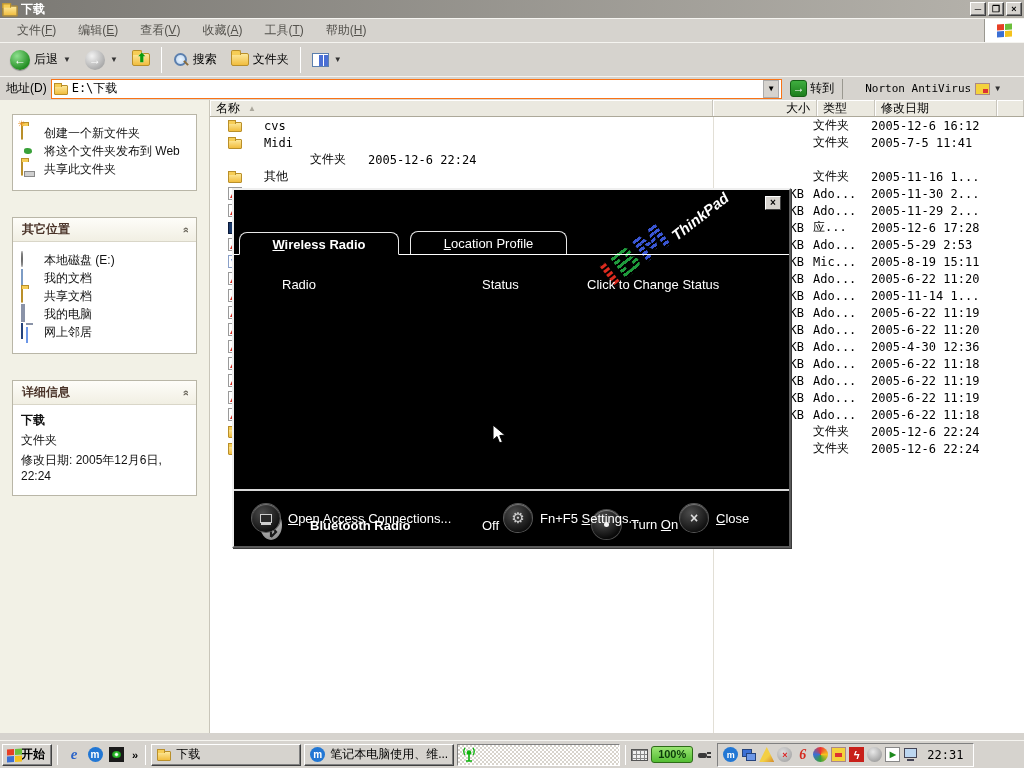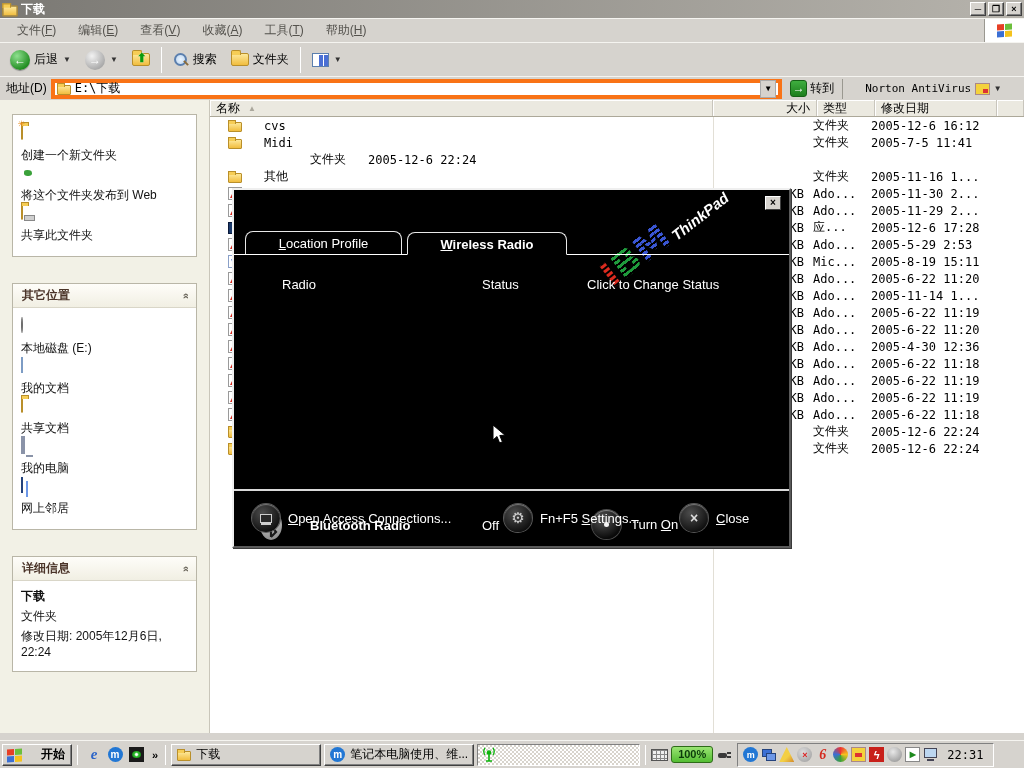--- a/index.html
+++ b/index.html
@@ -31,37 +31,37 @@
   .ic-folder-lg::before { content:''; position:absolute; top:-4px; left:-1px; width:8px; height:4px; background:#f6cd56; border:1px solid #b98f2a; border-bottom:none; border-radius:2px 2px 0 0; }
   .up-arrow { position:absolute; left:4px; top:-3px; color:#0b9a0b; font-weight:bold; font-size:12px; text-shadow:0 0 1px #fff; }
   .mag { position:relative; width:16px; height:16px; }
   .mag::before { content:''; position:absolute; left:1px; top:1px; width:9px; height:9px; border:2px solid #5b7fae; border-radius:50%; background:radial-gradient(circle,#eaf4ff,#bcd6f0); }
   .mag::after { content:''; position:absolute; left:10px; top:10px; width:6px; height:2px; background:#8a6b3a; transform:rotate(45deg); }
   .views-ic { width:17px; height:14px; border:1px solid #5b7fae; background:
      linear-gradient(#fff,#fff) 1px 1px/4px 12px no-repeat,
      linear-gradient(#4a6fd4,#4a6fd4) 6px 1px/4px 12px no-repeat,
      linear-gradient(#4a6fd4,#4a6fd4) 11px 1px/4px 12px no-repeat,#fff; }
   .addressbar { height:24px; display:flex; align-items:center; border-top:1px solid #f5f4f0; padding:0 2px 0 6px; gap:4px; }
-  .addr-input { flex:1; height:20px; background:#fff; border:4px solid #f97316; display:flex; align-items:center; padding:0 2px; gap:4px; font-family:"DejaVu Sans Mono",monospace; }
+  .addr-input { flex:1; height:20px; background:#fff; border:1px solid #f97316; display:flex; align-items:center; padding:0 2px; gap:4px; font-family:"DejaVu Sans Mono",monospace; }
   .addr-drop { width:16px; height:18px; background:#d6d3ce; border:1px solid #aaa; margin-left:auto; text-align:center; font-size:8px; line-height:16px; }
   .go-btn { display:flex; align-items:center; gap:3px; padding:1px 4px; }
   .go-ic { width:17px; height:17px; background:linear-gradient(#3fae3f,#1d7e1d); border:1px solid #156015; border-radius:3px; color:#fff; font-weight:bold; text-align:center; line-height:15px; }
   .norton { display:flex; align-items:center; gap:4px; font-family:"DejaVu Sans Mono",monospace; font-size:11px; padding:0 22px; border-left:1px solid #9a9890; height:20px; }
   .norton-ic { width:15px; height:12px; background:#f4d23c; border:1px solid #a88; position:relative; }
   .norton-ic::after { content:''; position:absolute; right:1px; bottom:1px; width:5px; height:4px; background:#d33; }
 
   
   .main { position:absolute; top:100px; bottom:7px; left:0; right:0; display:flex; }
   .sidebar { width:210px; background:#f2f1e6; padding:14px 12px 0 12px; overflow:hidden; border-right:1px solid #c9c6ba; }
   .panel { background:#fff; border:1px solid #b9b6a7; margin-bottom:26px; }
   .panel-hd { display:flex; align-items:center; justify-content:space-between; padding:3px 8px 3px 9px; border-bottom:1px solid #d9d6c8; background:linear-gradient(#fefdf9,#f1efe3); }
   .panel-hd b { color:#4a3328; font-size:12px; }
   .chev { color:#6b675c; font-weight:bold; font-size:11px; display:inline-block; transform:rotate(-90deg); }
   .panel-body { padding:7px 6px 9px 8px; }
-  .p-item { display:flex; gap:7px; margin:5px 0; align-items:flex-start; color:#111; line-height:13px;flex-direction:column; }
+  .p-item { display:flex; gap:7px; margin:5px 0; align-items:flex-start; color:#111; line-height:13px; }
   .p-item .pic { flex:0 0 16px; height:14px; position:relative; margin-top:-1px; }
   .details-name { font-weight:bold; }
   .details-body div { margin-bottom:3px; color:#111; }
   .details-mod { width:170px; }
 
   
   .pic-fold { width:15px; height:11px; background:linear-gradient(#fde89a,#f1bd3e); border:1px solid #b98f2a; border-radius:2px; position:relative; margin-top:2px; }
   .pic-fold::before { content:''; position:absolute; top:-3px; left:-1px; width:6px; height:3px; background:#f6cd56; border:1px solid #b98f2a; border-bottom:none; }
   .star::after { content:'✳'; position:absolute; right:-3px; top:-7px; color:#e88a1a; font-size:9px; }
   .hand::after { content:''; position:absolute; left:2px; bottom:-2px; width:9px; height:4px; background:#cfcfcf; border:1px solid #888; }
@@ -127,21 +127,21 @@
      -webkit-background-clip:text; background-clip:text; color:transparent; }
   .thinkpad { color:#fff; font:bold italic 15px "Liberation Sans",sans-serif; transform:translateY(2px); }
 
   
   .cursor { position:absolute; left:492px; top:424px; z-index:50; }
 
   
   .taskbar { position:absolute; left:0; bottom:0; width:1024px; height:28px; background:#d6d3ce; border-top:1px solid #f5f4f0; display:flex; align-items:center; padding:0 2px; gap:3px; }
   .raised { background:#d6d3ce; border:1px solid; border-color:#fff #404040 #404040 #fff; box-shadow:inset -1px -1px 0 #808080; }
   .sunken { border:1px solid; border-color:#808080 #fff #fff #808080; }
-  .start { height:22px; display:flex; align-items:center; gap:20px; padding:0 6px 0 4px; font-weight:bold; }
+  .start { height:22px; display:flex; align-items:center; gap:0; padding:0 6px 0 4px; font-weight:bold; }
   .tb-sep { width:1px; height:20px; background:#808080; border-right:1px solid #fff; margin:0 2px; }
   .ql { display:flex; align-items:center; gap:5px; padding:0 3px; }
   .qicon { width:16px; height:16px; display:flex; align-items:center; justify-content:center; }
   .q-ie { color:#2b64c8; font:bold italic 15px "Liberation Serif",serif; }
   .q-max { width:15px; height:15px; border-radius:50%; background:#2277d4; color:#fff; font:bold 10px/15px "Liberation Sans",sans-serif; text-align:center; }
   .q-acd { width:15px; height:15px; background:#1a1a1a; position:relative; }
   .q-acd::after { content:''; position:absolute; left:3px; top:4px; width:9px; height:7px; background:radial-gradient(circle,#fff 15%,#2fbf2f 40%,#0a6a0a); border-radius:50%; }
   .chev2 { font-weight:bold; font-size:11px; padding:0 2px; }
   .task { height:22px; width:150px; display:flex; align-items:center; gap:5px; padding:0 5px; overflow:hidden; white-space:nowrap; }
   .wl-task { height:22px; width:163px; border:1px solid; border-color:#808080 #fff #fff #808080; display:flex; align-items:center; padding:0 3px;
@@ -502,22 +502,22 @@
     <span class="dlg-close">×</span>
     <div class="ibm-logo">
       <span class="ibm-letters" id="ibm-letters">
           <b style="background-image: repeating-linear-gradient(0deg, rgb(221, 43, 31) 0px, rgb(221, 43, 31) 3px, rgb(0, 0, 0) 3px, rgb(0, 0, 0) 5px);">I</b>
           <b style="background-image: repeating-linear-gradient(0deg, rgb(31, 154, 60) 0px, rgb(31, 154, 60) 3px, rgb(0, 0, 0) 3px, rgb(0, 0, 0) 5px);">B</b>
           <b style="background-image: repeating-linear-gradient(0deg, rgb(58, 86, 212) 0px, rgb(58, 86, 212) 3px, rgb(0, 0, 0) 3px, rgb(0, 0, 0) 5px);">M</b>
         </span>
       <span class="thinkpad">ThinkPad</span>
     </div>
     <div class="tabs" id="dlg-tabs">
+        <span class="tab t1"><span></span><span class="mn-key">W</span><span>ireless Radio</span></span>
         <span class="tab t0"><span></span><span class="mn-key">L</span><span>ocation Profile</span></span>
-        <span class="tab t1"><span></span><span class="mn-key">W</span><span>ireless Radio</span></span>
       </div>
     <div class="dlg-cols">
       <span class="dc-radio">Radio</span>
       <span class="dc-status">Status</span>
       <span class="dc-action">Click to Change Status</span>
     </div>
     <div class="dlg-row">
       <span class="bt-ic">
         <svg width="22" height="30" viewBox="0 0 22 30">
             <path d="M11 3 v24 M11 3 l5 5 -10 12 M11 27 l5 -5 -10 -12" stroke="#1a1a1a" stroke-width="2.2" fill="none"></path>

